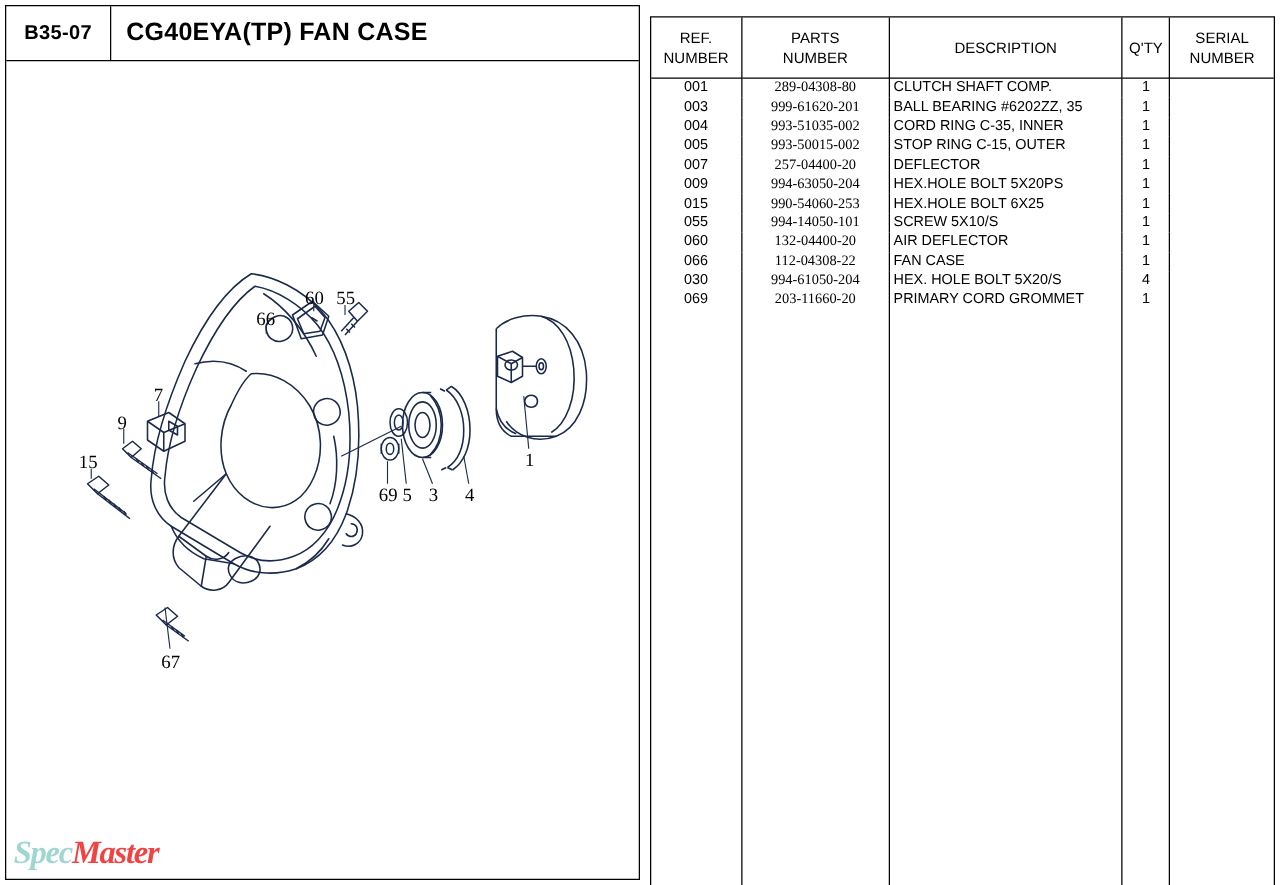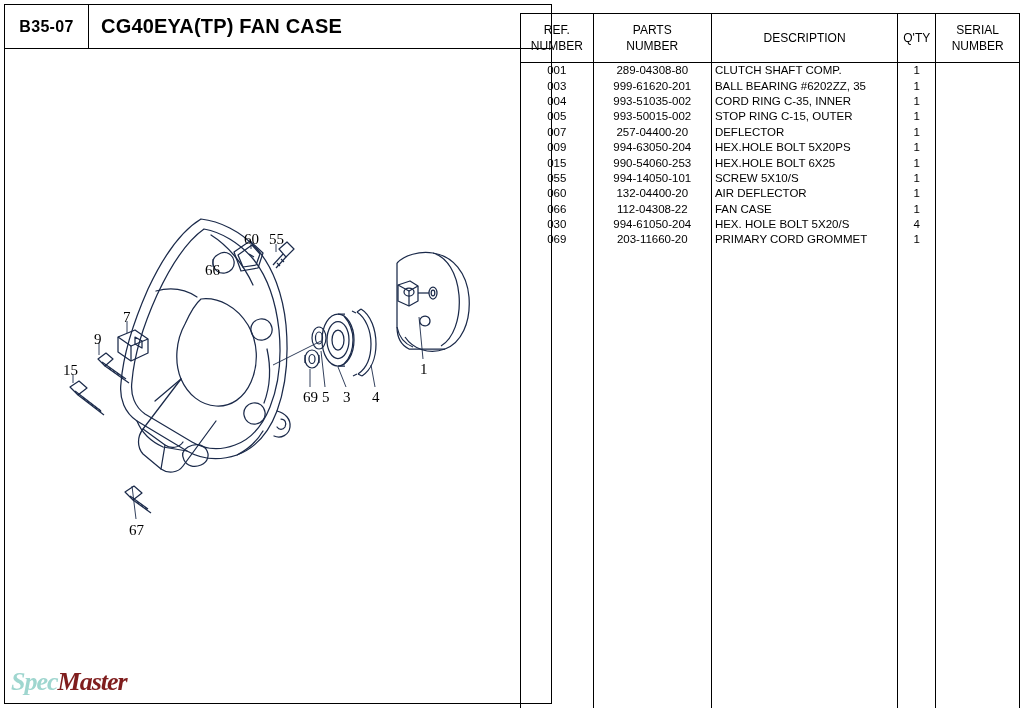--- a/index.html
+++ b/index.html
@@ -14,21 +14,21 @@
     color: #000;
     position: relative;
     overflow: hidden;
   }
 
   
   #left-panel {
     position: absolute;
     left: 4px;
     top: 4px;
-    width: 548px;
+    width: 508px;
     height: 700px;
     border: 1.5px solid #000;
     box-sizing: border-box;
   }
   #title-bar {
     position: absolute;
     left: 0; top: 0;
     width: 100%;
     height: 44px;
     border-bottom: 1.5px solid #000;
@@ -75,21 +75,21 @@
     left: 6px;
     bottom: 6px;
     font-family: "Liberation Serif", serif;
     font-style: italic;
     font-size: 26px;
     font-weight: bold;
     color: #9fd6cf;
     letter-spacing: -1px;
     user-select: none;
   }
-  #watermark .wm2 { color: #7f1d1d; }
+  #watermark .wm2 { color: #ef4444; }
 
   
   #right-panel {
     position: absolute;
     left: 520px;
     top: 4px;
     width: 500px;
     height: 700px;
     border: 1.5px solid #000;
     box-sizing: border-box;
@@ -127,21 +127,21 @@
     height: 15.4px;
     padding: 0 3px;
     line-height: 15px;
     white-space: nowrap;
     overflow: hidden;
   }
   table.parts td:first-child { border-left: none; }
   table.parts td:last-child  { border-right: none; }
 
   td.ref    { text-align: center; }
-  td.part   { text-align: center; }
+  td.part   { text-align: center; font-family: Liberation Serif, serif; }
   td.desc   { text-align: left; padding-left: 10px; }
   td.qty    { text-align: center; }
   td.serial { text-align: center; }
 
   
   tr.filler td { height: auto; }
 
   .nowrap-clip { display: block; overflow: hidden; }
 </style>
 </head>
@@ -312,21 +312,21 @@
         <path d="M366 316 L 370 338"></path>
         <path d="M414 268 L 418 310"></path>
         <path d="M268 316 L 316 292"></path>
       </g>
     </svg>
 
     <div style="position:absolute; left:0; top:0; width:100%; height:100%; pointer-events:none;
                 font-size:15px; font-family:Liberation Serif, serif;">
       <span style="position:absolute; left:239px; top:182px;">60</span>
       <span style="position:absolute; left:264px; top:182px;">55</span>
-      <span style="position:absolute; left:200px; top:213px;">66</span>
+      <span style="position:absolute; left:200px; top:199px;">66</span>
       <span style="position:absolute; left:118px; top:260px;">7</span>
       <span style="position:absolute; left:89px;  top:282px;">9</span>
       <span style="position:absolute; left:58px;  top:313px;">15</span>
       <span style="position:absolute; left:298px; top:340px;">69</span>
       <span style="position:absolute; left:317px; top:340px;">5</span>
       <span style="position:absolute; left:338px; top:340px;">3</span>
       <span style="position:absolute; left:367px; top:340px;">4</span>
       <span style="position:absolute; left:415px; top:312px;">1</span>
       <span style="position:absolute; left:124px; top:473px;">67</span>
     </div>

